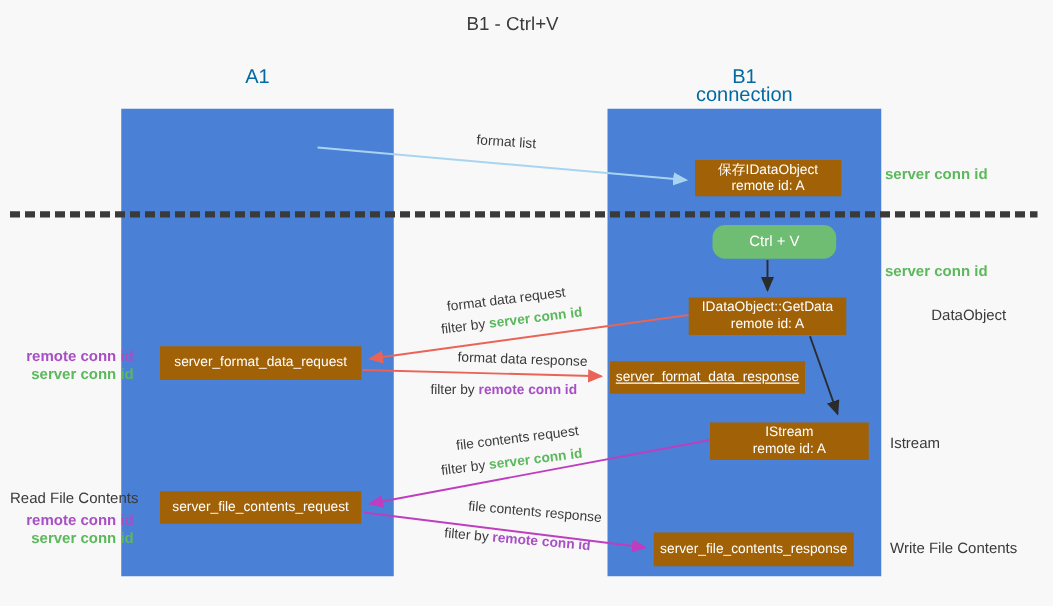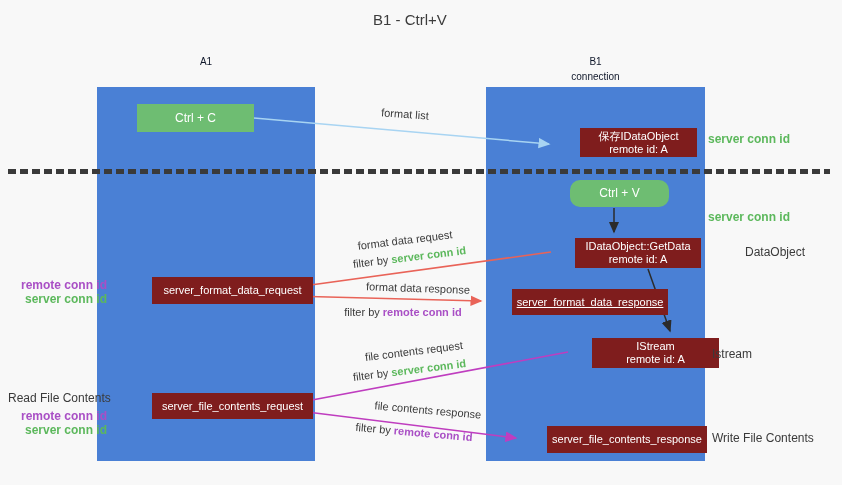--- a/index.html
+++ b/index.html
@@ -2,34 +2,34 @@
 <html><head>
 <meta charset="utf-8">
 <style>
   html,body{margin:0;padding:0;}
   body{background:#f8f8f8;font-family:"Liberation Sans",sans-serif;}
   .canvas{position:relative;width:842px;height:485px;background:#f8f8f8;overflow:hidden;}
 
   .title-block{position:absolute;left:0;top:9px;width:820px;text-align:center;
     font-size:15px;line-height:21px;color:#3c3c3c;}
 
-  .col-header{position:absolute;text-align:center;font-size:10px;line-height:15px;color:#0f172a;}
+  .col-header{position:absolute;text-align:center;font-size:16px;line-height:15px;color:#0369a1;}
   .col-header.left{left:97px;top:54px;width:218px;}
   .col-header.right{left:486px;top:54px;width:219px;}
 
   .col{position:absolute;top:87px;height:374px;background:#4A80D5;}
   .col.left{left:97px;width:218px;}
   .col.right{left:486px;width:219px;}
 
   .dotted-line{position:absolute;left:8px;top:169px;width:822px;height:5px;
     background:repeating-linear-gradient(90deg,#3a3a3a 0 8px,transparent 8px 12px);}
 
   .box{position:absolute;display:flex;flex-direction:column;align-items:center;justify-content:center;
     text-align:center;color:#fff;font-size:11px;line-height:13px;}
-  .box.orange{background:#7f1d1d;margin-left:24px;}
+  .box.orange{background:#a16207;}
   .box.green{background:#6EBD72;font-size:12px;}
 
   .ctrl-c{left:137px;top:104px;width:117px;height:28px;}
   .save-obj{left:556px;top:128px;width:117px;height:29px;}
   .ctrl-v{left:570px;top:180px;width:99px;height:27px;border-radius:10px;}
   .getdata{left:551px;top:238px;width:126px;height:30px;}
   .fmt-req{left:128px;top:277px;width:161px;height:27px;}
   .fmt-resp{left:488px;top:289px;width:156px;height:26px;text-decoration:underline;}
   .istream{left:568px;top:338px;width:127px;height:30px;}
   .file-req{left:128px;top:393px;width:161px;height:26px;}
@@ -88,23 +88,20 @@
     <path d="M614,208 L614,232" stroke="#2B2B2B" stroke-width="1.5" fill="none" marker-end="url(#mblack)"></path>
     <path d="M648,269 L670,331" stroke="#2B2B2B" stroke-width="1.5" fill="none" marker-end="url(#mblack)"></path>
     <path d="M551,252 L296,287" stroke="#E96358" stroke-width="1.5" fill="none" marker-end="url(#mred)"></path>
     <path d="M290,296 L481,301" stroke="#E96358" stroke-width="1.5" fill="none" marker-end="url(#mred)"></path>
     <path d="M568,352 L296,403" stroke="#BF3DBF" stroke-width="1.5" fill="none" marker-end="url(#mmag)"></path>
     <path d="M291,410 L516,438" stroke="#BF3DBF" stroke-width="1.5" fill="none" marker-end="url(#mmag)"></path>
   </svg>
 
   <div class="dotted-line"></div>
 
-  <div class="box green ctrl-c">
-    <span>Ctrl + C</span>
-  </div>
 
   <div class="box orange save-obj">
     <span>保存IDataObject</span>
     <span>remote id: A</span>
   </div>
 
   <div class="box green ctrl-v">
     <span>Ctrl + V</span>
   </div>
 

